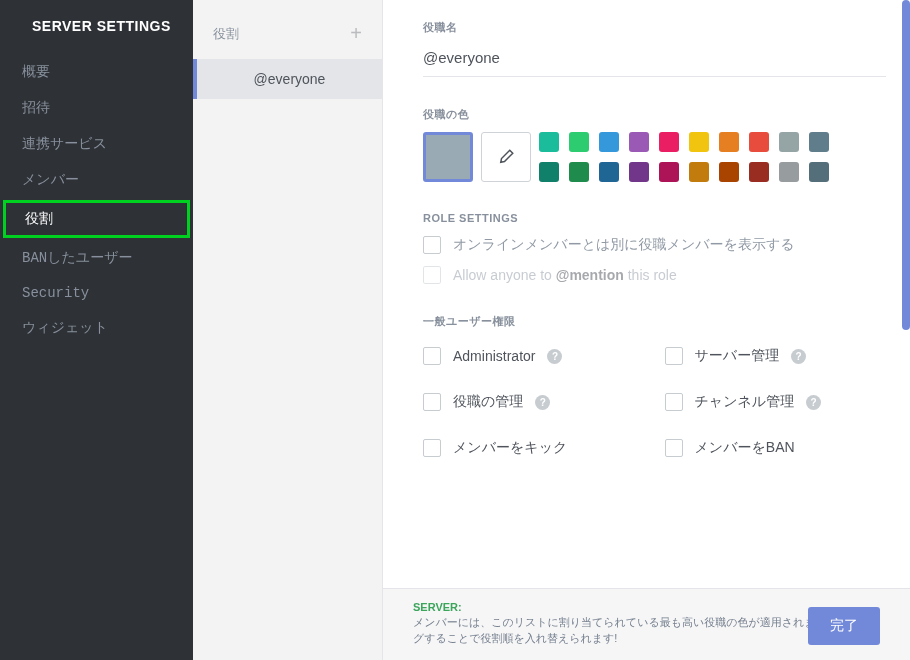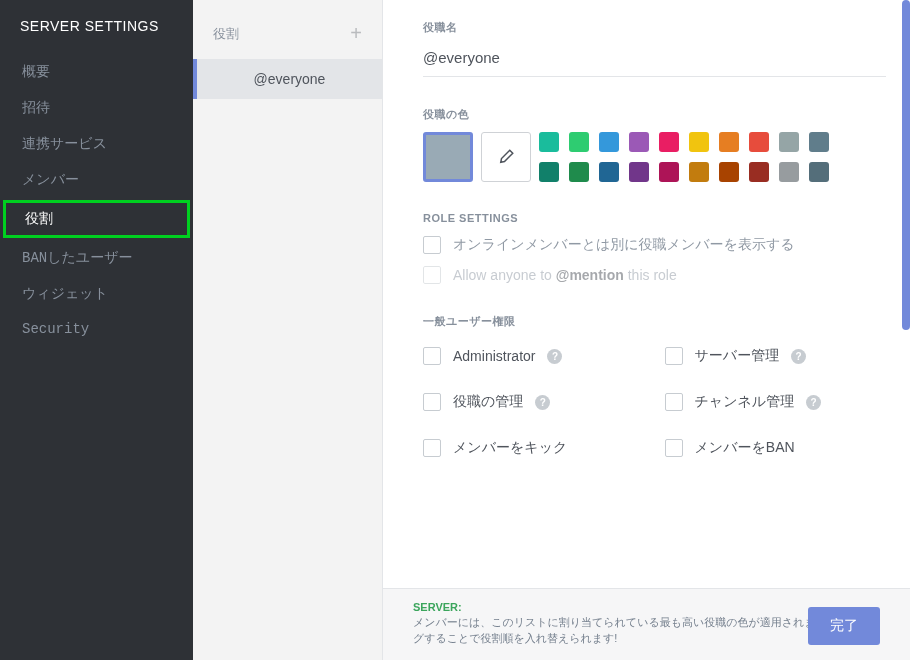--- a/index.html
+++ b/index.html
@@ -1,21 +1,21 @@
 <!DOCTYPE html>
 <html><head>
 <meta charset="utf-8">
 <style>
 * { margin: 0; padding: 0; box-sizing: border-box; }
 body { font-family: "Hiragino Kaku Gothic ProN", "Helvetica Neue", Arial, sans-serif; width: 910px; height: 660px; overflow: hidden; background: #2e3136; }
 .container { display: flex; width: 100%; height: 100%; position: relative; }
 
 
 .sidebar { width: 193px; background: #2e3136; padding-top: 18px; flex-shrink: 0; }
-.sidebar-title { color: #fff; font-size: 14px; font-weight: 400; letter-spacing: 0.5px; padding: 0 18px 20px 20px; }
+.sidebar-title { color: #fff; font-size: 14px; font-weight: 700; letter-spacing: 0.5px; padding: 0 18px 20px 32px; }
 .sidebar-item { color: #87909c; font-size: 14px; padding: 9px 22px; cursor: pointer; position: relative; font-family: Liberation Mono, monospace; }
 .sidebar-item.active { color: #fff; }
 .sidebar-item.highlighted { border: 3px solid #00d020; margin: 2px 3px; padding: 7px 19px; }
 
 
 .mid { width: 190px; background: #f3f3f3; flex-shrink: 0; border-right: 1px solid #e3e5e8; }
 .mid-header { display: flex; align-items: center; justify-content: space-between; padding: 22px 20px 14px 20px; }
 .mid-header-label { color: #87909c; font-size: 13px; font-weight: 500; }
 .mid-add { color: #b9bbbe; font-size: 20px; font-weight: 300; cursor: pointer; }
 .role-item { padding: 12px 10px; color: #4f545c; font-size: 14px; text-align: center; cursor: pointer; border-left: 4px solid transparent; }
@@ -68,22 +68,22 @@
 <div class="container">
   <div class="sidebar">
     <div class="sidebar-title">SERVER SETTINGS</div>
     <div id="sidebar-items">
         <div class="sidebar-item">概要</div>
         <div class="sidebar-item">招待</div>
         <div class="sidebar-item">連携サービス</div>
         <div class="sidebar-item">メンバー</div>
         <div class="sidebar-item active highlighted">役割</div>
         <div class="sidebar-item">BANしたユーザー</div>
+        <div class="sidebar-item">Security</div>
         <div class="sidebar-item">ウィジェット</div>
-        <div class="sidebar-item">Security</div>
       </div>
   </div>
 
   <div class="mid">
     <div class="mid-header">
       <span class="mid-header-label">役割</span>
       <span class="mid-add">+</span>
     </div>
     <div id="role-list">
         <div class="role-item active">@everyone</div>

